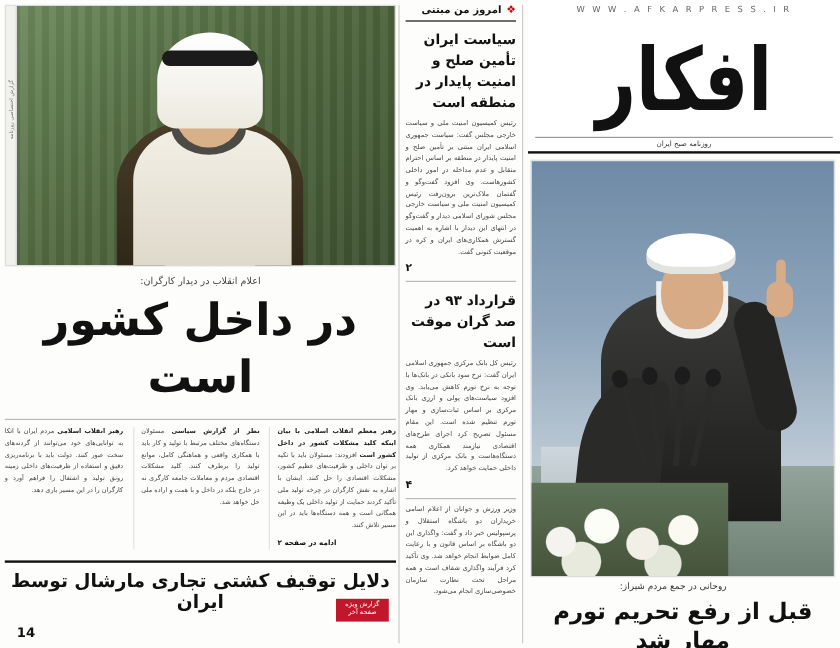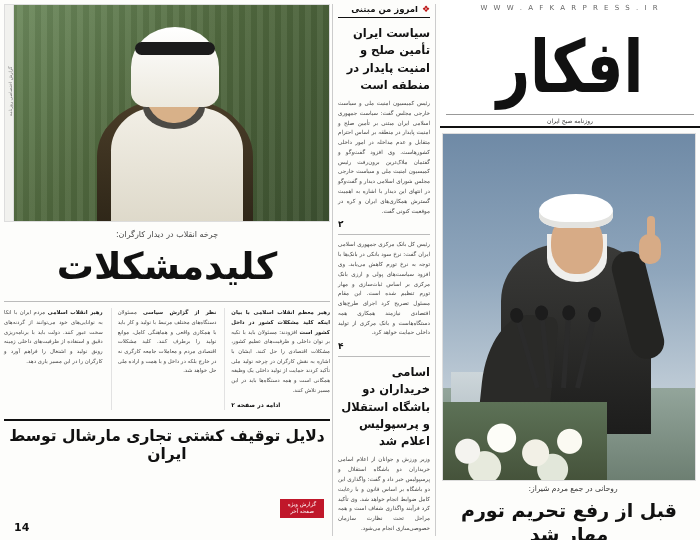--- a/index.html
+++ b/index.html
@@ -165,21 +165,21 @@
   }
   .rouhani-photo .mic::after {
     content: "";
     position: absolute; top: -9px; left: -4px;
     width: 13px; height: 15px;
     background: #1c1c1c;
     border-radius: 50%;
   }
   .rouhani-caption {
     position: absolute;
-    top: 484px; right: 0;
+    top: 484px; right: 12px;
     width: 254px;
     text-align: center;
     font-size: 7.5px;
     color: #333;
   }
   .rouhani-headline {
     position: absolute;
     top: 499px; right: 6px;
     width: 250px;
     text-align: center;
@@ -427,27 +427,27 @@
     </div>
 
     <div>
       <div class="mid-head">سیاست ایران تأمین صلح و امنیت پایدار در منطقه است</div>
       <div class="mid-body">رئیس کمیسیون امنیت ملی و سیاست خارجی مجلس گفت: سیاست جمهوری اسلامی ایران مبتنی بر تأمین صلح و امنیت پایدار در منطقه بر اساس احترام متقابل و عدم مداخله در امور داخلی کشورهاست. وی افزود گفت‌وگو و گفتمان ملاک‌ترین برون‌رفت رئیس کمیسیون امنیت ملی و سیاست خارجی مجلس شورای اسلامی دیدار و گفت‌وگو در انتهای این دیدار با اشاره به اهمیت گسترش همکاری‌های ایران و کره در موقعیت کنونی گفت.</div>
       <div class="mid-pageno">۲</div>
     </div>
     <div class="mid-divider"></div>
 
     <div>
+      <div class="mid-head">قرارداد ۹۳ در صد گران موقت است</div>
       <div class="mid-body">رئیس کل بانک مرکزی جمهوری اسلامی ایران گفت: نرخ سود بانکی در بانک‌ها با توجه به نرخ تورم کاهش می‌یابد. وی افزود سیاست‌های پولی و ارزی بانک مرکزی بر اساس ثبات‌سازی و مهار تورم تنظیم شده است. این مقام مسئول تصریح کرد اجرای طرح‌های اقتصادی نیازمند همکاری همه دستگاه‌هاست و بانک مرکزی از تولید داخلی حمایت خواهد کرد.</div>
       <div class="mid-pageno">۴</div>
     </div>
     <div class="mid-divider"></div>
 
     <div>
-      <div class="mid-head">اسامی خریداران دو باشگاه استقلال و پرسپولیس اعلام شد</div>
       <div class="mid-body">وزیر ورزش و جوانان از اعلام اسامی خریداران دو باشگاه استقلال و پرسپولیس خبر داد و گفت: واگذاری این دو باشگاه بر اساس قانون و با رعایت کامل ضوابط انجام خواهد شد. وی تأکید کرد فرآیند واگذاری شفاف است و همه مراحل تحت نظارت سازمان خصوصی‌سازی انجام می‌شود.</div>
     </div>
   </div>
 
   <div class="maincol">
 
     <div class="main-photo">
       <div class="bg"></div>
       <div class="wall"></div>
       <div class="figure">
@@ -455,22 +455,22 @@
         <div class="thobe"></div>
         <div class="beard2"></div>
         <div class="face2"></div>
         <div class="ghutra"></div>
         <div class="igal"></div>
       </div>
       <div class="side-strip"></div>
       <div class="side-strip-text">گزارش اختصاصی روزنامه</div>
     </div>
 
-    <div class="main-kicker">چرخه انقلاب در دیدار کارگران:</div>
-    <div class="main-headline">کلیدمشکلات</div>
+    <div class="main-kicker">اعلام انقلاب در دیدار کارگران:</div>
+    <div class="main-headline">در داخل کشور است</div>
 
     <div class="main-cols">
       <div class="col">
         <span class="col-lead">رهبر معظم انقلاب اسلامی با بیان اینکه کلید مشکلات کشور در داخل کشور است</span>
         <span>افزودند: مسئولان باید با تکیه بر توان داخلی و ظرفیت‌های عظیم کشور، مشکلات اقتصادی را حل کنند. ایشان با اشاره به نقش کارگران در چرخه تولید ملی تأکید کردند حمایت از تولید داخلی یک وظیفه همگانی است و همه دستگاه‌ها باید در این مسیر تلاش کنند.</span>
         <span class="col-sign">ادامه در صفحه ۲</span>
       </div>
       <div class="col">
         <span class="col-lead">نظر از گزارش سیاسی</span>
         <span>مسئولان دستگاه‌های مختلف مرتبط با تولید و کار باید با همکاری واقعی و هماهنگی کامل، موانع تولید را برطرف کنند. کلید مشکلات اقتصادی مردم و معاملات جامعه کارگری نه در خارج بلکه در داخل و با همت و اراده ملی حل خواهد شد.</span>

